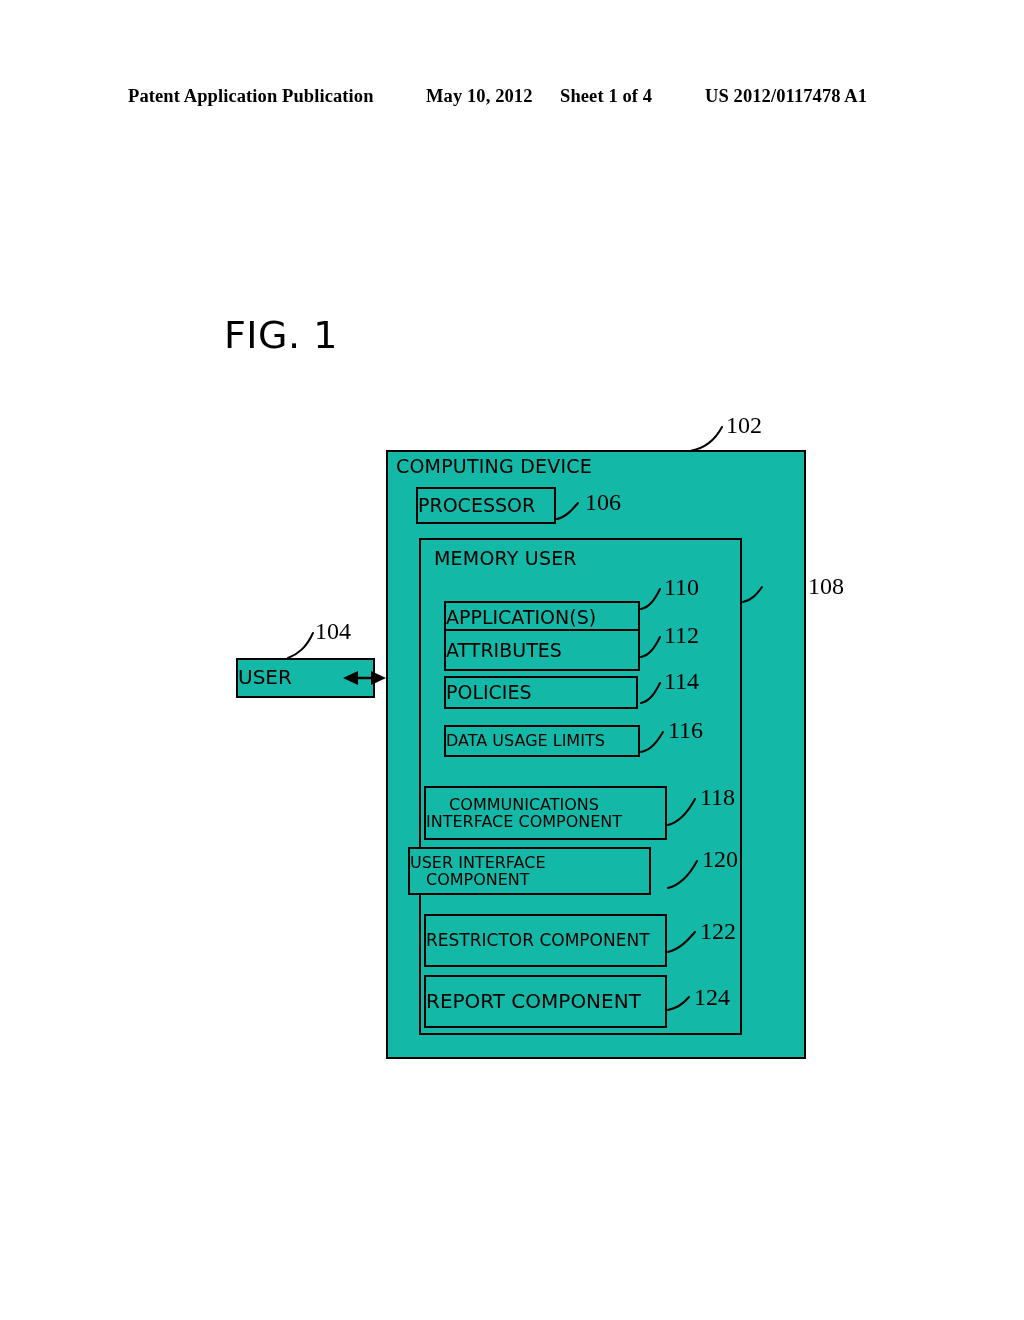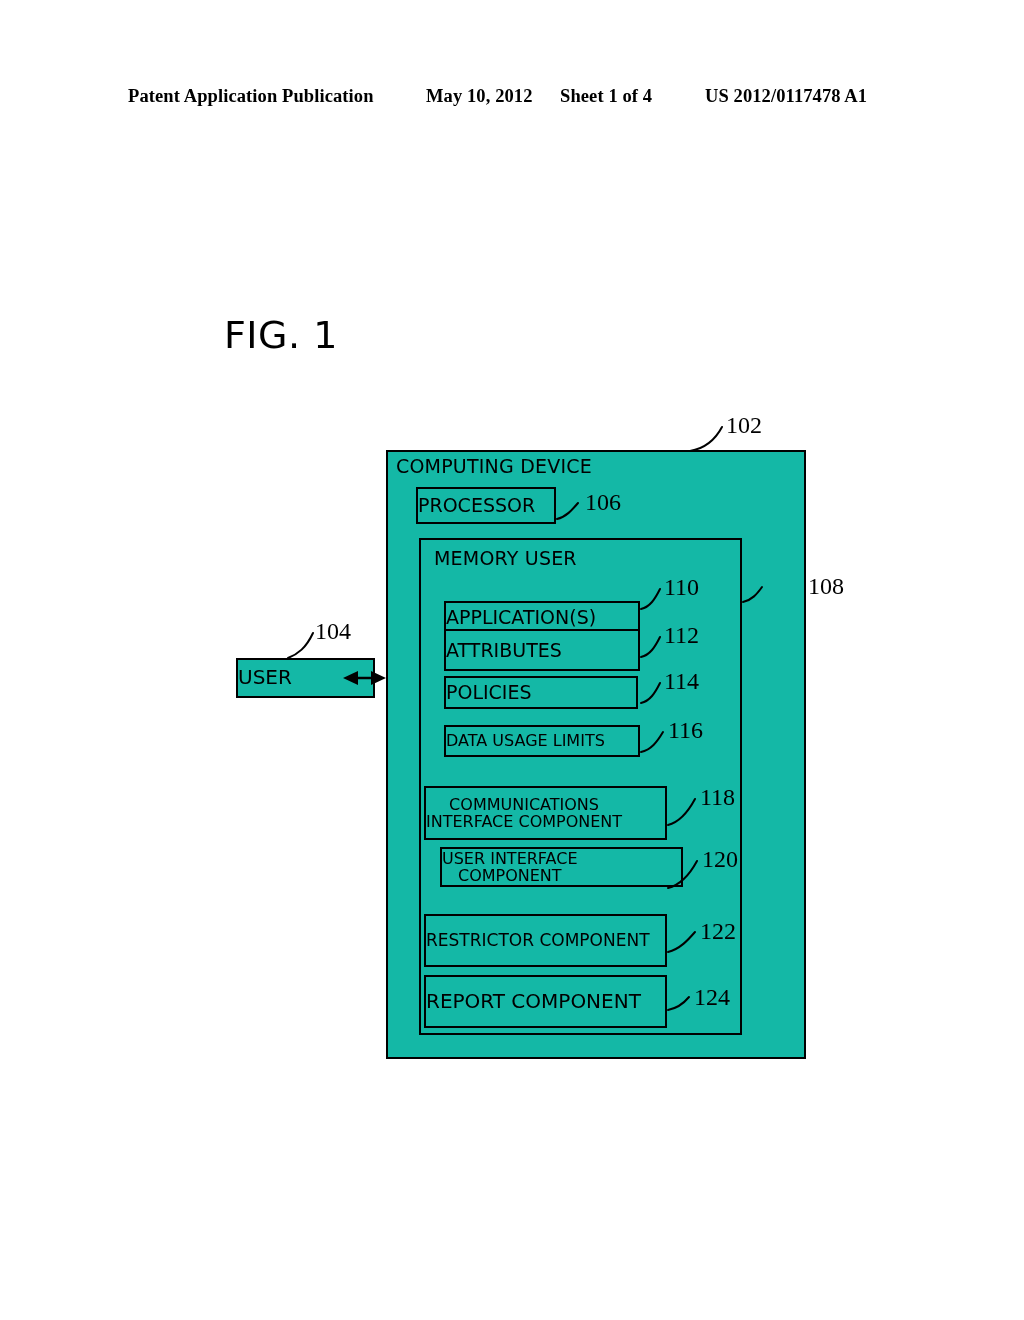--- a/index.html
+++ b/index.html
@@ -140,24 +140,24 @@
 
   
   #communications-interface-box {
     left: 424px;
     top: 786px;
     width: 243px;
     height: 54px;
     font-size: 16px;
   }
   #user-interface-box {
-    left: 440px;
+    left: 408px;
     top: 847px;
     width: 243px;
-    height: 40px;
+    height: 48px;
     font-size: 16px;
   }
   #restrictor-component-box {
     left: 424px;
     top: 914px;
     width: 243px;
     height: 53px;
     font-size: 17px;
   }
   #report-component-box {

